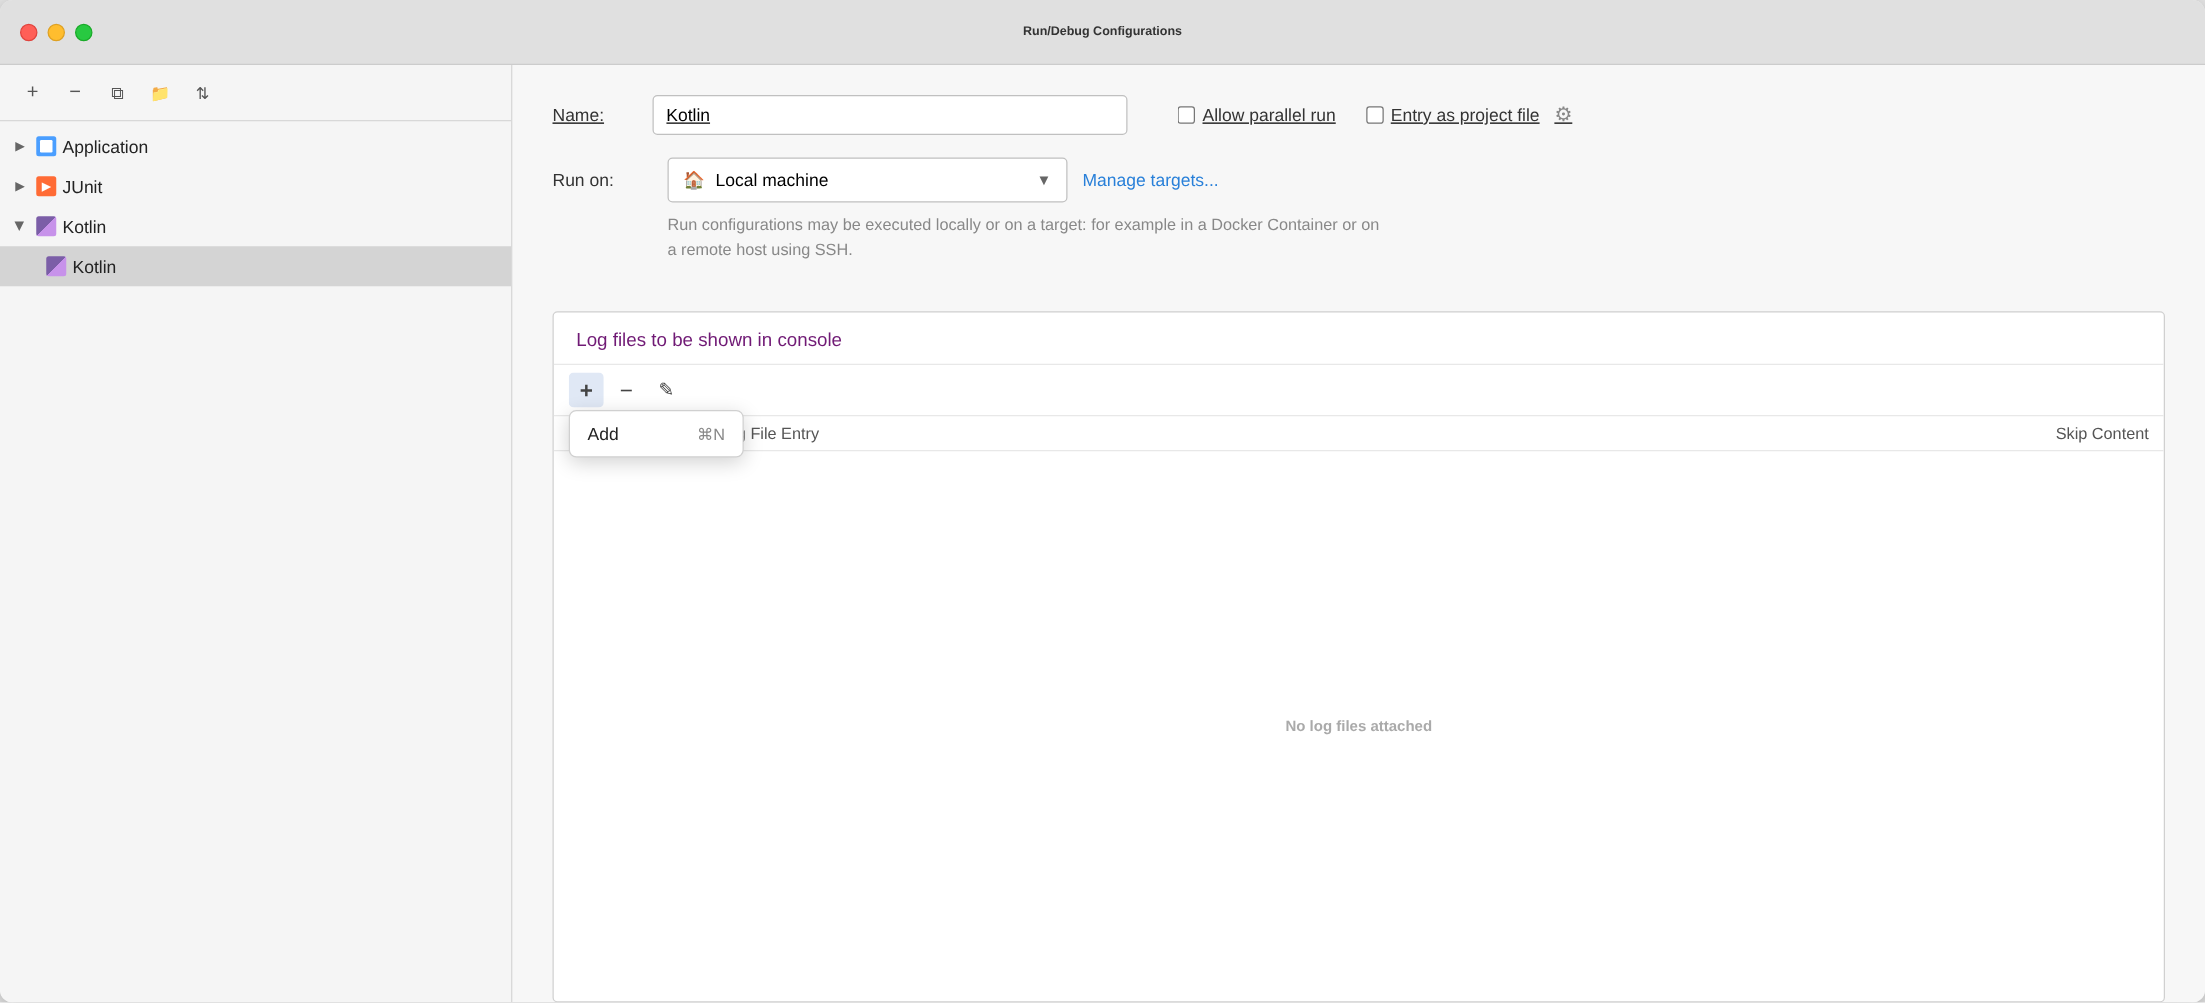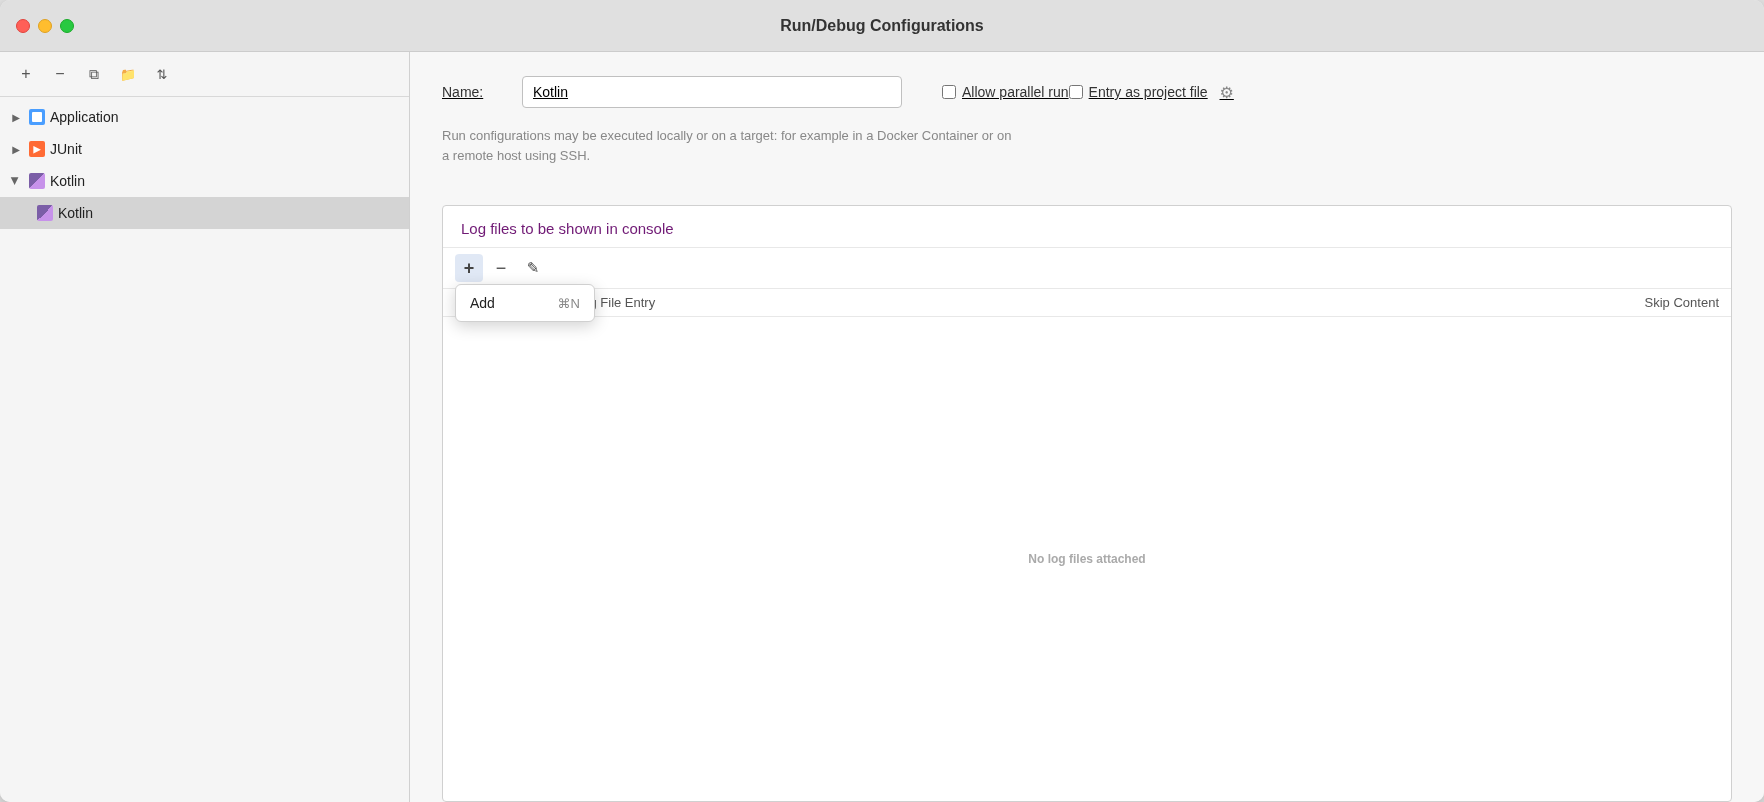--- a/index.html
+++ b/index.html
@@ -46,21 +46,21 @@
     }
 
     .traffic-light.close { background: #ff5f57; border: 1px solid #e0443e; }
     .traffic-light.minimize { background: #ffbd2e; border: 1px solid #dea123; }
     .traffic-light.maximize { background: #28c941; border: 1px solid #1aab29; }
 
     .titlebar-title {
       position: absolute;
       left: 50%;
       transform: translateX(-50%);
-      font-size: 16px;
+      font-size: 10px;
       font-weight: 600;
       color: #333;
     }
 
     .content {
       display: flex;
       flex: 1;
       overflow: hidden;
     }
 
@@ -242,20 +242,21 @@
     .manage-link {
       color: #2980d9;
       font-size: 14px;
       cursor: pointer;
       text-decoration: none;
     }
 
     .hint-text {
       font-size: 13px;
       color: #888;
+      margin-left: 92px;
       margin-bottom: 24px;
       line-height: 1.5;
       max-width: 580px;
     }
 
     
     .tabs {
       display: flex;
       gap: 0;
       border-bottom: 1px solid #d0d0d0;
@@ -388,20 +389,21 @@
     .header-row {
       display: flex;
       align-items: center;
       margin-bottom: 18px;
       text-decoration: underline;
     }
 
     .checkbox-area {
       display: flex;
       align-items: center;
+      gap: 24px;
       margin-left: 40px;
     }
 
     .checkbox-item {
       display: flex;
       align-items: center;
       gap: 6px;
     }
 
     input[type="checkbox"] {
@@ -495,20 +497,31 @@
             <label class="checkbox-label">Allow parallel run</label>
           </div>
           <div class="checkbox-item">
             <input type="checkbox" style="">
             <label class="checkbox-label">Entry as project file</label>
             <span class="gear-icon">⚙</span>
           </div>
         </div>
       </div>
 
+      <div class="run-on-row">
+        <span class="form-label">Run on:</span>
+        <div class="run-on-select">
+          <div class="run-on-select-inner">
+            <span style="font-size:14px;">🏠</span>
+            <span>Local machine</span>
+          </div>
+          <span class="run-on-arrow">▼</span>
+        </div>
+        <a class="manage-link">Manage targets...</a>
+      </div>
 
       <div class="hint-text">Run configurations may be executed locally or on a target: for example in a Docker Container or on a remote host using SSH.</div>
 
 
       <div class="log-panel">
         <div class="log-panel-header">Log files to be shown in console</div>
 
         <div class="log-toolbar">
           <button class="log-toolbar-btn active-btn" style="font-weight:bold; font-size:18px;">+</button>
           <button class="log-toolbar-btn" style="font-size:18px;">−</button>

